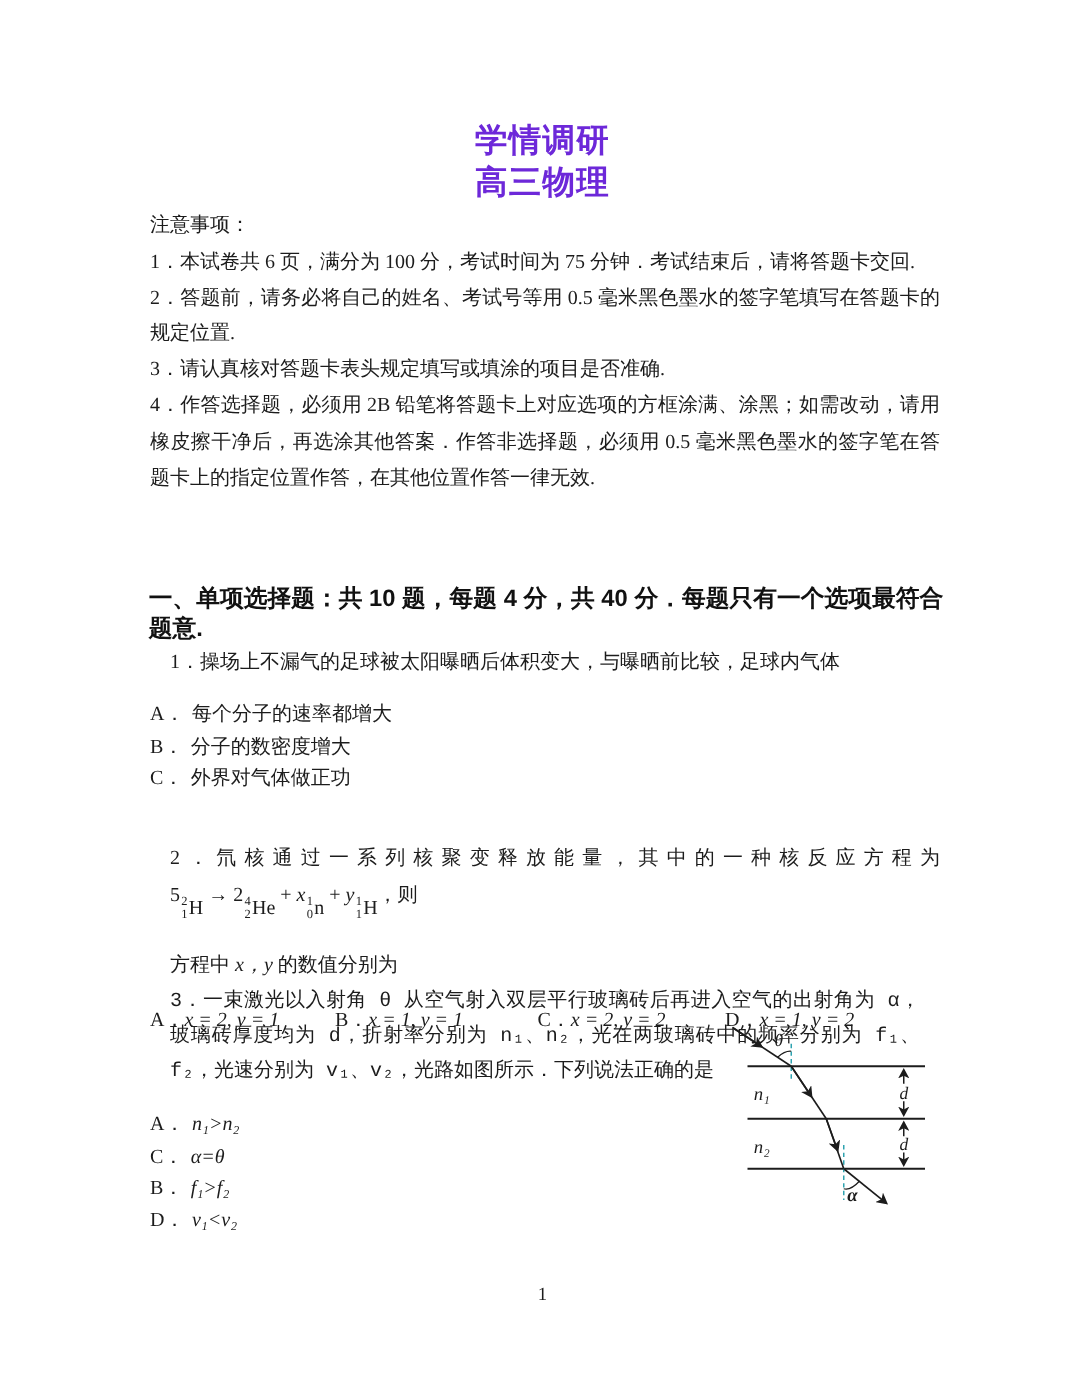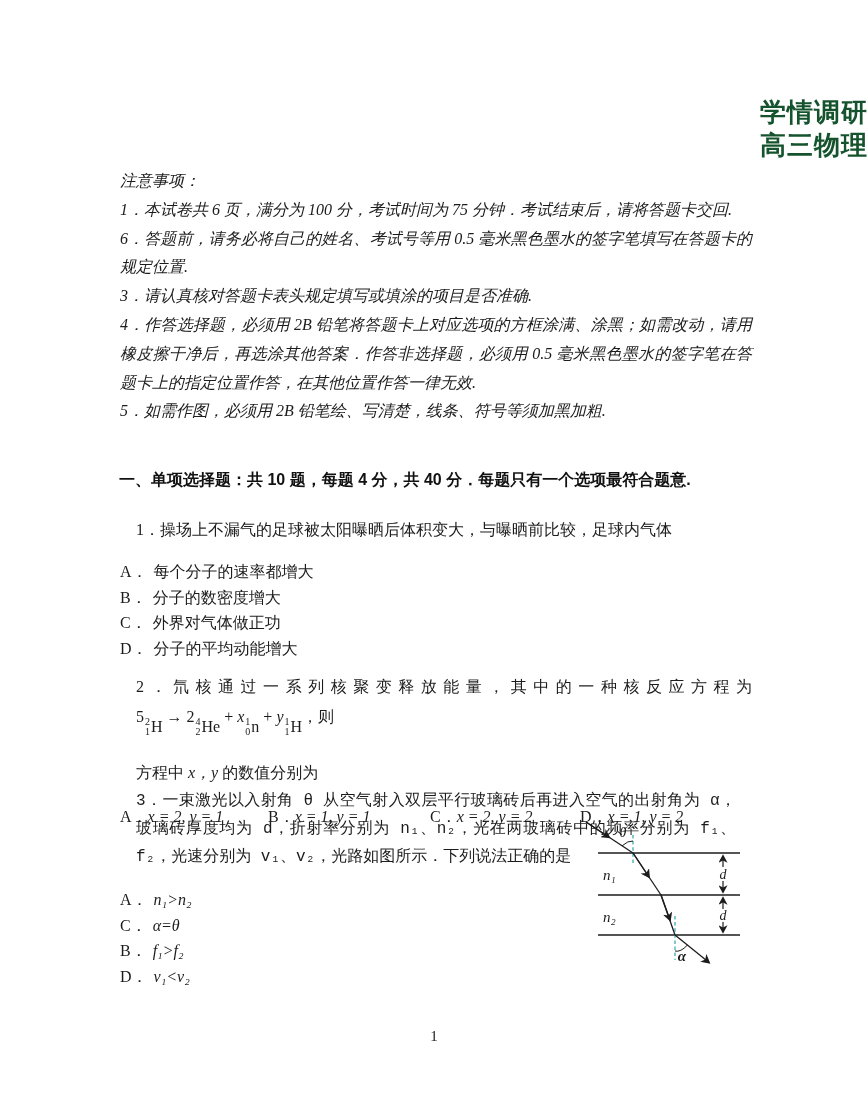--- a/index.html
+++ b/index.html
@@ -7,31 +7,30 @@
     position:relative;
     width:868px;height:1116px;
     background:#ffffff;
     color:#1c1c1c;
     font-family:"Liberation Serif","DejaVu Serif",serif;
     overflow:hidden;
   }
   .title-block{position:absolute;top:96px;left:0;width:100%;text-align:center;}
   .title-line{
     font-family:"Liberation Sans","DejaVu Sans",sans-serif;
-    font-weight:700;font-size:26px;line-height:33px;color:#14532d;
+    font-weight:700;font-size:26px;line-height:33px;color:#6d28d9;
     letter-spacing:1px;
-    text-align:right;
   }
   .notice{position:absolute;top:167px;left:120px;width:632px;}
-  .notice p{margin:0;font-size:16px;line-height:28.8px;text-align:justify;font-style:italic;}
+  .notice p{margin:0;font-size:16px;line-height:28.8px;text-align:justify;}
   .notice .heading{font-weight:400;}
   .section-heading{
     position:absolute;top:468px;left:119px;width:640px;
     font-family:"Liberation Sans","DejaVu Sans",sans-serif;
-    font-weight:700;font-size:16px;line-height:24px;color:#111;
+    font-weight:700;font-size:19px;line-height:24px;color:#111;
   }
   .qblock{position:absolute;left:120px;width:632px;font-size:16px;}
   .q1{top:501px;}
   .q2{top:656px;width:648px;}
   .q3{top:771px;}
   .stem{margin:16px;line-height:26px;text-align:justify;}
   .q3 .stem{line-height:28px;font-family:Liberation Mono, monospace;}
   .opt{line-height:25.5px;}
   .opt .lbl{margin-right:6px;}
   .math{font-style:italic;font-family:"Liberation Serif","DejaVu Serif",serif;}
@@ -61,35 +60,33 @@
 <div class="page">
 
   <div class="title-block">
     <div class="title-line">学情调研</div>
     <div class="title-line">高三物理</div>
   </div>
 
   <div class="notice">
     <p class="heading">注意事项：</p>
     <p>1．本试卷共 6 页，满分为 100 分，考试时间为 75 分钟．考试结束后，请将答题卡交回.</p>
-    <p>6．答题前，请务必将自己的姓名、考试号等用 0.5 毫米黑色墨水的签字笔填写在答题卡的规定位置.</p>
+    <p>2．答题前，请务必将自己的姓名、考试号等用 0.5 毫米黑色墨水的签字笔填写在答题卡的规定位置.</p>
     <p>3．请认真核对答题卡表头规定填写或填涂的项目是否准确.</p>
     <p>4．作答选择题，必须用 2B 铅笔将答题卡上对应选项的方框涂满、涂黑；如需改动，请用橡皮擦干净后，再选涂其他答案．作答非选择题，必须用 0.5 毫米黑色墨水的签字笔在答题卡上的指定位置作答，在其他位置作答一律无效.</p>
-    <p>5．如需作图，必须用 2B 铅笔绘、写清楚，线条、符号等须加黑加粗.</p>
   </div>
 
   <div class="section-heading">一、单项选择题：共 10 题，每题 4 分，共 40 分．每题只有一个选项最符合题意.</div>
 
   <div class="qblock q1">
     <p class="stem">1．操场上不漏气的足球被太阳曝晒后体积变大，与曝晒前比较，足球内气体</p>
     <div class="opts">
       <div class="opt"><span class="lbl">A．</span><span>每个分子的速率都增大</span></div>
       <div class="opt"><span class="lbl">B．</span><span>分子的数密度增大</span></div>
       <div class="opt"><span class="lbl">C．</span><span>外界对气体做正功</span></div>
-      <div class="opt"><span class="lbl">D．</span><span>分子的平均动能增大</span></div>
     </div>
   </div>
 
   <div class="qblock q2">
     <p class="stem"><span>2．氘核通过一系列核聚变释放能量，其中的一种核反应方程为</span><span class="eq"><span>5</span><span class="nuc">
             <span class="sc">
               <span>2</span>
               <span>1</span>
             </span>
             <span>H</span>

